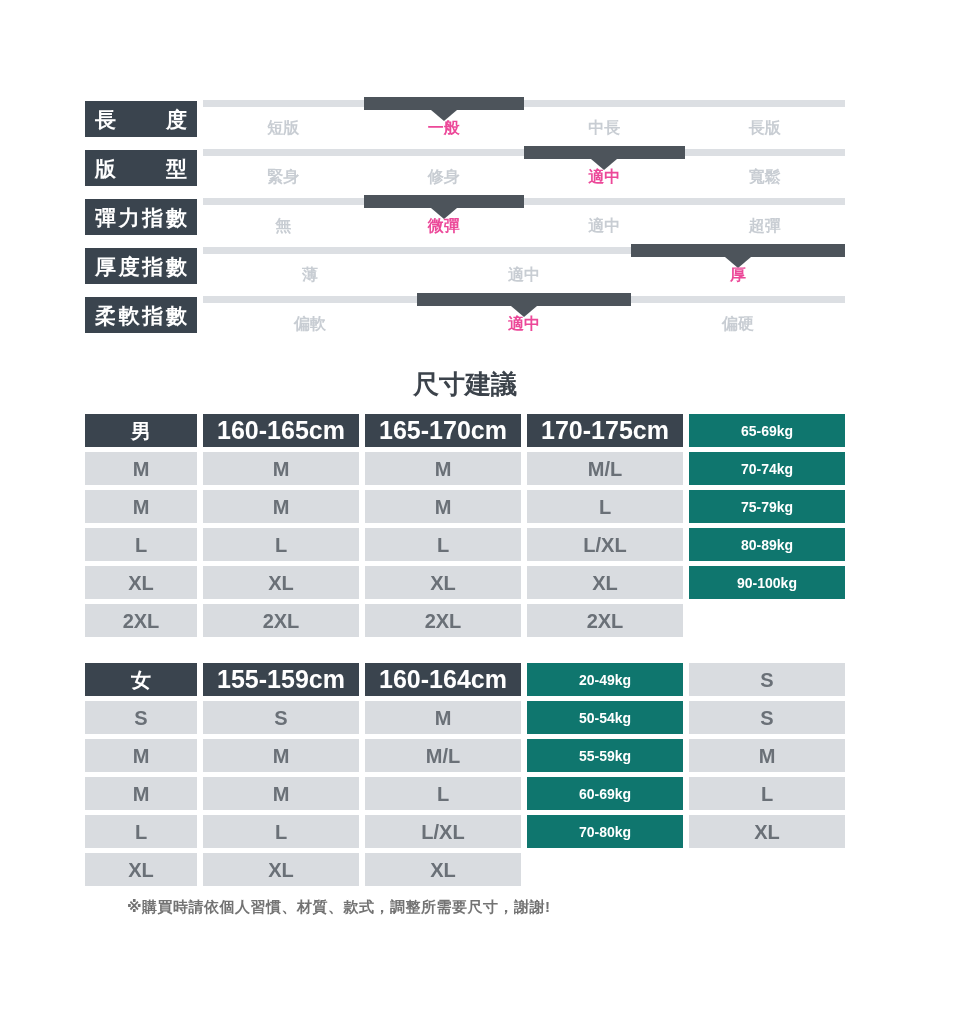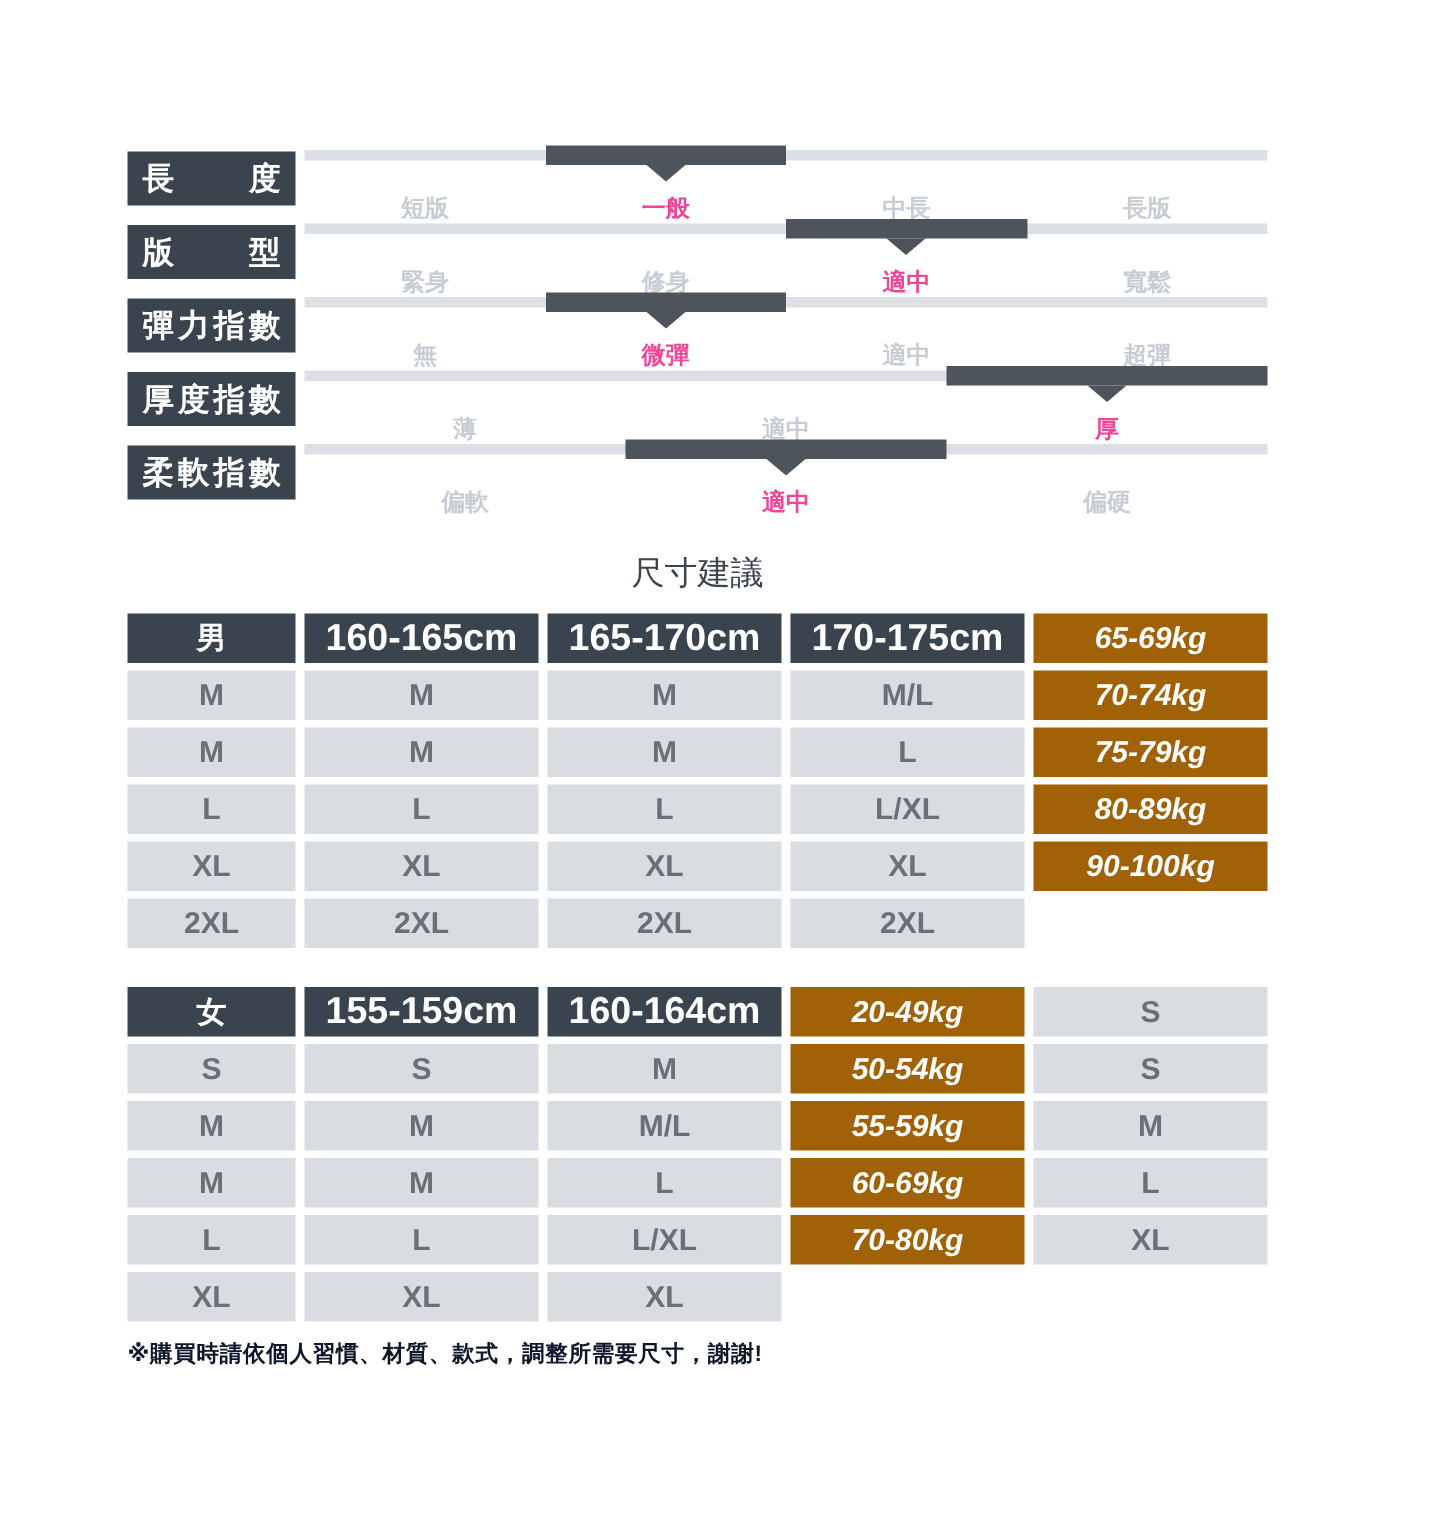--- a/index.html
+++ b/index.html
@@ -23,34 +23,34 @@
   }
   .attr-scale { position:relative; flex:1; margin-left:6px; }
   .scale-track { position:absolute; left:0; top:3px; width:100%; height:7px; background:#dcdfe3; }
   .scale-selected { position:absolute; top:0; height:13px; background:#4d545b; }
   .marker-triangle {
     position:absolute; top:13px; width:0; height:0;
     border-left:13px solid transparent; border-right:13px solid transparent;
     border-top:11px solid #4d545b; transform:translateX(-50%);
   }
   .scale-options { position:absolute; left:0; top:20px; width:100%; display:flex; }
-  .scale-option { flex:1; text-align:center; font-size:16px; font-weight:700; color:#c8cdd3; line-height:22px;margin-top:12px; }
+  .scale-option { flex:1; text-align:center; font-size:16px; font-weight:700; color:#c8cdd3; line-height:22px; }
   .scale-option.selected { color:#ec4899; }
 
   
-  .size-title { margin-top:30px; text-align:center; font-size:22px; font-weight:400; color:#3c434b; }
+  .size-title { margin-top:30px; text-align:center; font-size:26px; font-weight:700; color:#3c434b; }
   .size-table { display:grid; grid-template-columns:112px repeat(4,156px); gap:5px 6px; margin-top:12px; }
   .size-table.women { margin-top:26px; }
   .cell { height:33px; display:flex; align-items:center; justify-content:center; font-weight:700; line-height:1; }
   .cell.head { background:#3a444e; color:#fff; font-size:25px; }
   .cell.corner { font-size:20px; }
-  .cell.rowhead { background:#a16207; color:#fff; font-size:20px;font-style:italic; }
+  .cell.rowhead { background:#0f766e; color:#fff; font-size:14px; }
   .cell.size { background:#d9dce0; color:#6a7077; font-size:20px; }
 
-  .footnote { margin-top:12px; font-size:15px; font-weight:700; color:#0f172a; letter-spacing:0.5px; }
+  .footnote { margin-top:12px; font-size:15px; font-weight:700; color:#737373; letter-spacing:0.5px;margin-left:42px; }
 </style>
 </head>
 <body>
 
 <div class="page">
   <div class="content">
 
     <section class="attributes">
 
       <div class="attr-row">

